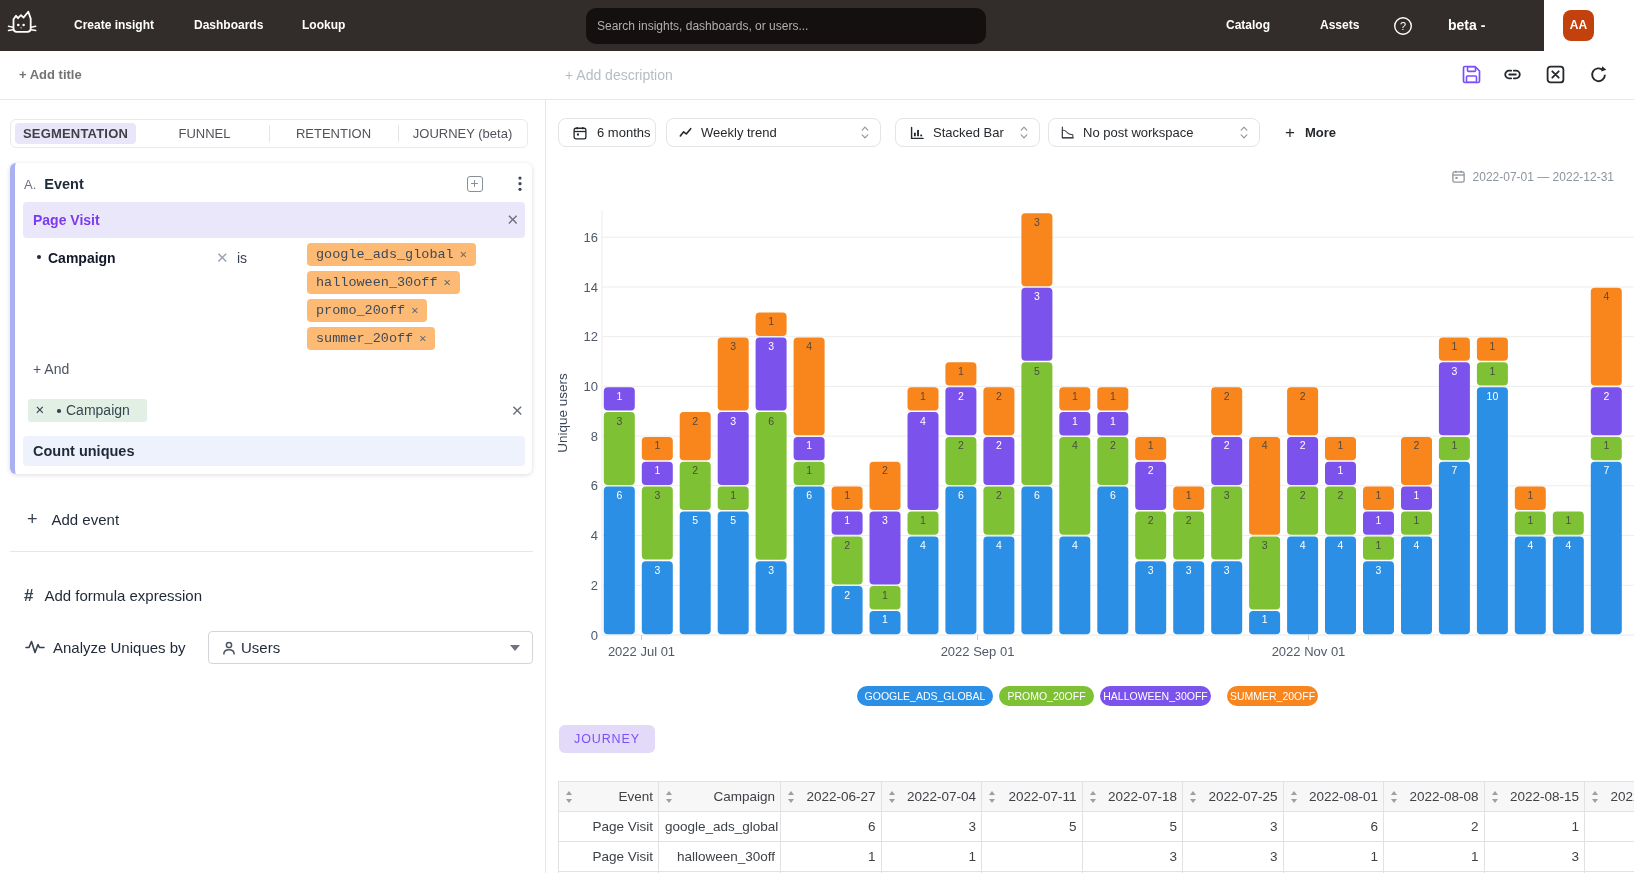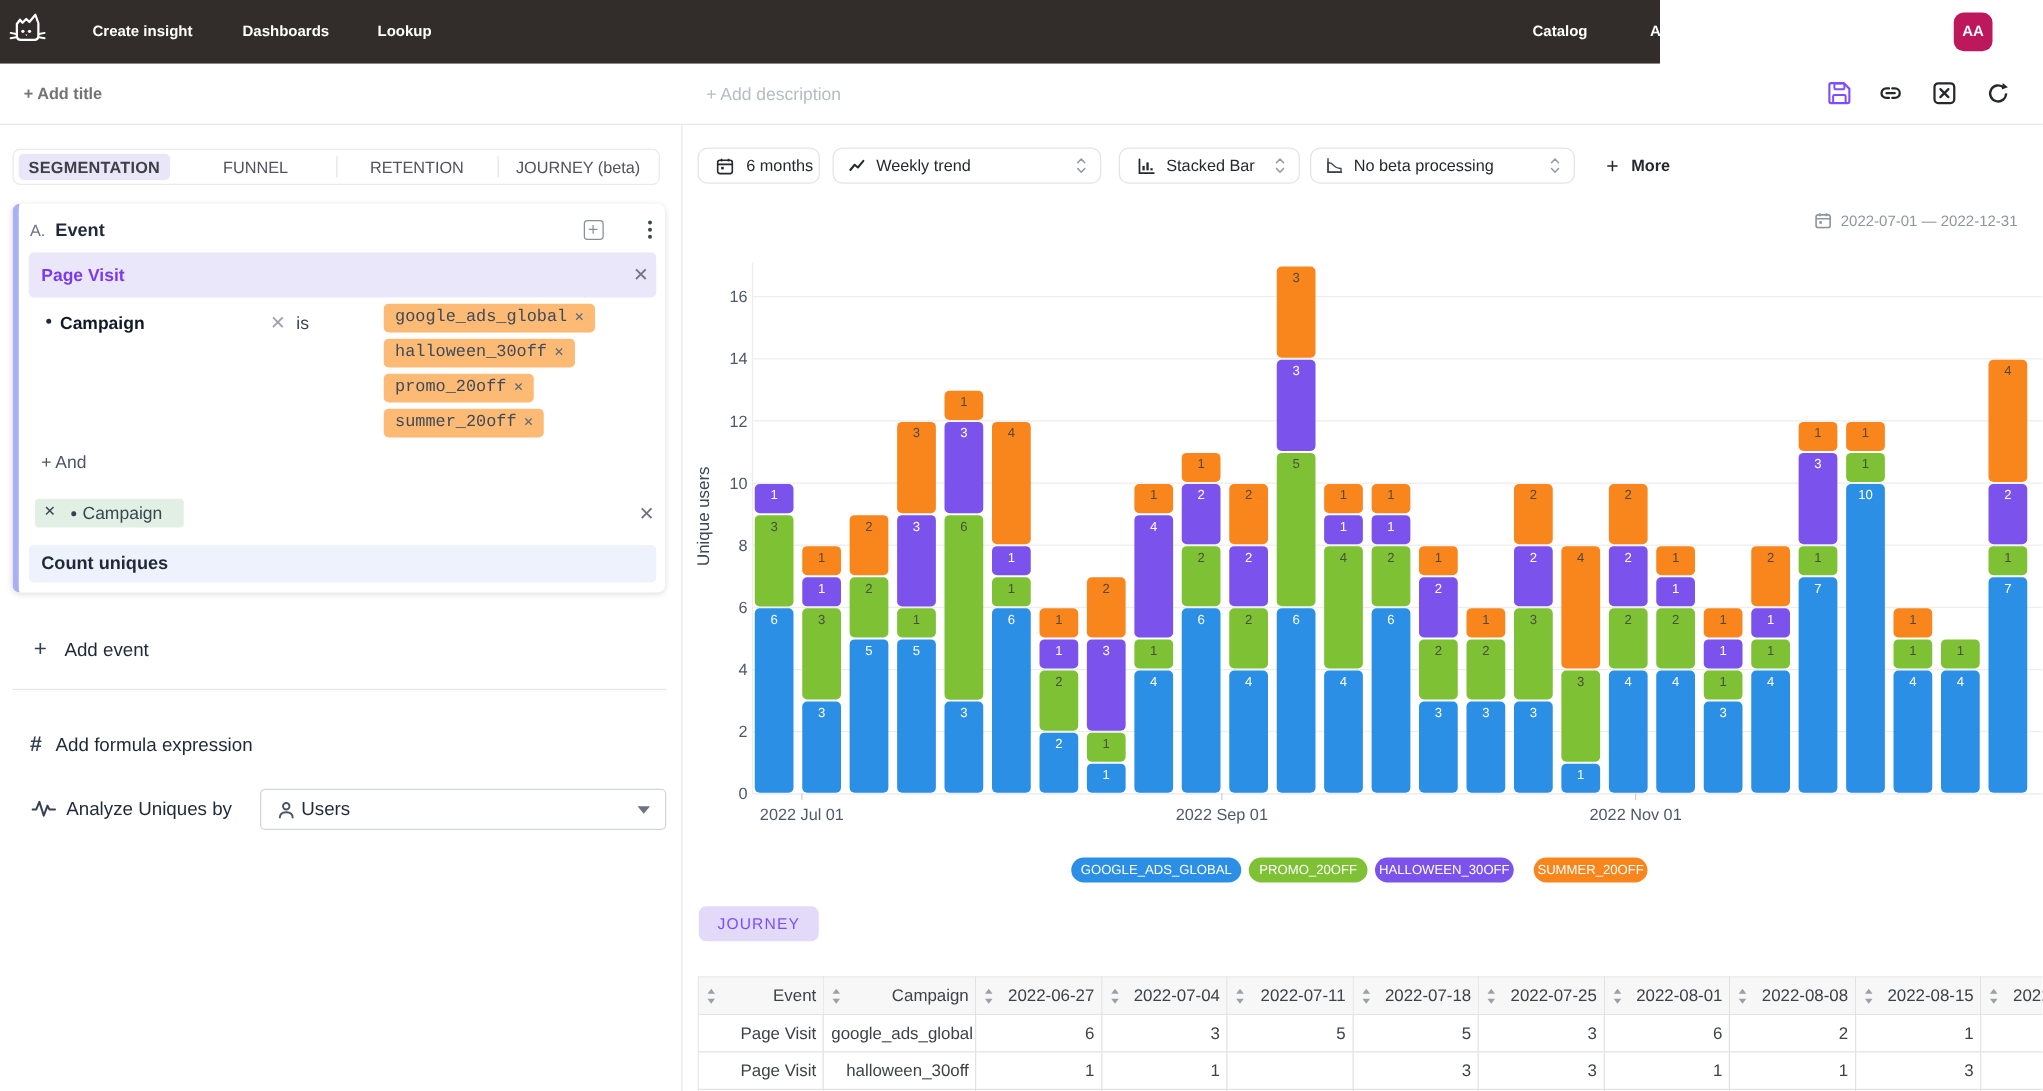--- a/index.html
+++ b/index.html
@@ -1,24 +1,24 @@
 <!DOCTYPE html>
 <html><head>
 <meta charset="utf-8">
 <style>
 * { margin:0; padding:0; box-sizing:border-box; }
 html,body { width:1634px; height:873px; overflow:hidden; background:#fff;
   font-family:"Liberation Sans", sans-serif; }
 
-.topbar { position:absolute; left:0; top:0; width:1328px; height:51px; background:#322c2b; }
+.topbar { position:absolute; left:0; top:0; width:1544px; height:51px; background:#322c2b; }
 .topbar .navlink { position:absolute; top:0; height:51px; line-height:51px; color:#fff;
   font-size:12px; font-weight:bold; }
 .search { position:absolute; left:586px; top:8px; width:400px; height:36px; background:#141010;
   border-radius:10px; color:#b2aead; font-size:12px; line-height:36px; padding-left:11px; }
-.avatar { position:absolute; left:1563px; top:10px; width:31px; height:31px; background:#be185d;
+.avatar { position:absolute; left:1563px; top:10px; width:31px; height:31px; background:#c2410c;
   border-radius:8px; color:#fff; font-size:12px; font-weight:bold; text-align:center; line-height:31px; }
 
 .toolbar { position:absolute; left:0; top:51px; width:1634px; height:49px; background:#fff;
   border-bottom:1px solid #e7e7e7; }
 .addtitle { position:absolute; left:19px; top:16px; font-size:13px; color:#737373; font-weight:bold; }
 .adddesc { position:absolute; left:565px; top:16px; font-size:14px; color:#b6bcc2; }
 .vdiv { position:absolute; left:545px; top:100px; width:1px; height:773px; background:#e7e7e7; }
 
 .tabbar { position:absolute; left:10px; top:119px; width:518px; height:29px; background:#fff;
   border:1px solid #e8eaed; border-radius:6px; display:flex; align-items:stretch; }
@@ -98,20 +98,21 @@
     <path d="M9.5 23 L9.5 13.2 L12 9.8 L14 12.2 L17 9.2 L19.5 11.6 L24.3 5.8 L26.7 12.6 L26.7 22.5 Q26.7 25.8 23.4 25.8 L12.8 25.8 Q9.5 25.8 9.5 22.5 Z" fill="none" stroke="#fff" stroke-width="1.8" stroke-linejoin="round"></path>
     <circle cx="14.3" cy="19" r="1.3" fill="#fff"></circle>
     <circle cx="19.6" cy="19" r="1.3" fill="#fff"></circle>
     <path d="M16.2 21.5 L18 21.5 L17.1 22.8 Z" fill="#fff"></path>
     <path d="M4.5 20.3 L9 21.2 M4.5 24.6 L9 23.8" stroke="#fff" stroke-width="1.5" stroke-linecap="round"></path>
     <path d="M31.7 20.3 L27.2 21.2 M31.7 24.6 L27.2 23.8" stroke="#fff" stroke-width="1.5" stroke-linecap="round"></path>
   </svg>
   <span class="navlink" style="left:74px">Create insight</span>
   <span class="navlink" style="left:194px">Dashboards</span>
   <span class="navlink" style="left:302px">Lookup</span>
+  <div class="search">Search insights, dashboards, or users...</div>
   <span class="navlink" style="left:1226px">Catalog</span>
   <span class="navlink" style="left:1320px">Assets</span>
   <svg width="20" height="20" viewBox="0 0 20 20" style="position:absolute;left:1393px;top:16px">
     <circle cx="10" cy="10" r="8.3" fill="none" stroke="#fff" stroke-width="1.4"></circle>
     <text x="10" y="14" font-size="11" fill="#fff" text-anchor="middle" font-family="Liberation Sans">?</text>
   </svg>
   <span class="navlink" style="left:1448px;font-size:14px">beta - workspace</span>
   <div class="avatar">AA</div>
 </div>
 
@@ -220,21 +221,21 @@
   <svg width="8" height="15" viewBox="0 0 8 15" style="position:absolute;right:11px">
     <path d="M1.2 5.2 L4 2.2 L6.8 5.2" fill="none" stroke="#9399a0" stroke-width="1.2" stroke-linecap="round" stroke-linejoin="round"></path>
     <path d="M1.2 9.8 L4 12.8 L6.8 9.8" fill="none" stroke="#9399a0" stroke-width="1.2" stroke-linecap="round" stroke-linejoin="round"></path>
   </svg>
 </div>
 <div class="ctl" style="left:1048px; width:212px;">
   <svg width="13" height="13" viewBox="0 0 13 13" style="margin-left:12px">
     <path d="M1.4 1 V11.8 H12.4" fill="none" stroke="#43474c" stroke-width="1.2" stroke-linecap="round"></path>
     <path d="M1.4 4 Q4.4 4.2 5.9 6.3 Q7.5 8.5 11.8 8.8 V11.6 H1.4 Z" fill="none" stroke="#43474c" stroke-width="1.1" stroke-linejoin="round"></path>
   </svg>
-  <span style="margin-left:9px">No beta processing</span>
+  <span style="margin-left:9px">No post workspace</span>
   <svg width="8" height="15" viewBox="0 0 8 15" style="position:absolute;right:11px">
     <path d="M1.2 5.2 L4 2.2 L6.8 5.2" fill="none" stroke="#9399a0" stroke-width="1.2" stroke-linecap="round" stroke-linejoin="round"></path>
     <path d="M1.2 9.8 L4 12.8 L6.8 9.8" fill="none" stroke="#9399a0" stroke-width="1.2" stroke-linecap="round" stroke-linejoin="round"></path>
   </svg>
 </div>
 <div class="more">
     <span style="font-size:17px;margin-right:10px">+</span>
     <b>More</b>
   </div>
 <div class="daterange">

